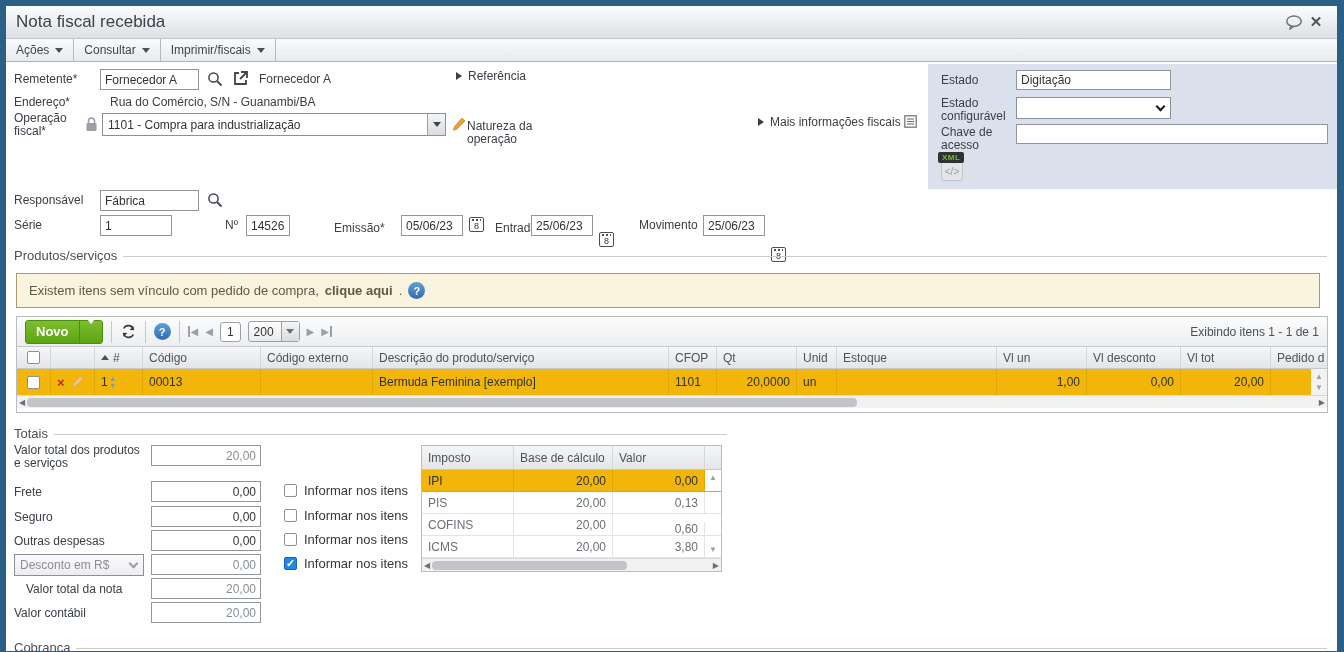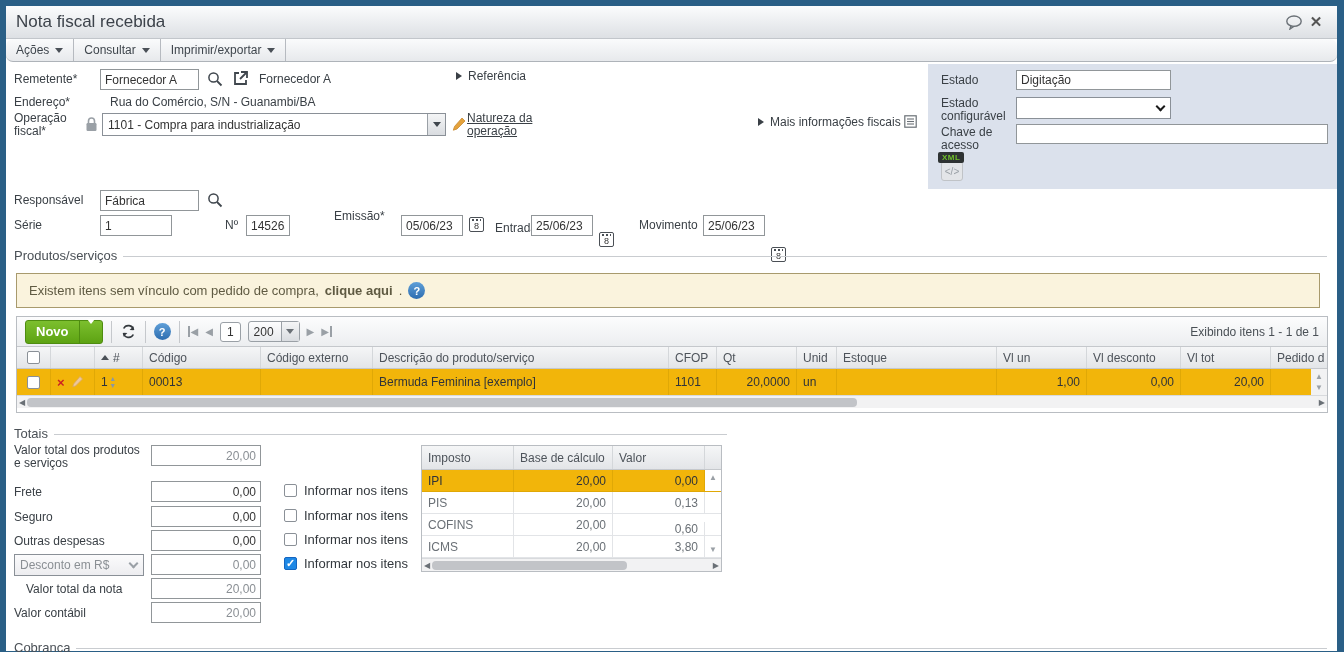--- a/index.html
+++ b/index.html
@@ -8,21 +8,21 @@
 
   
   .titlebar { height:28px; background:linear-gradient(#fbfcfd,#dde0e4); border-bottom:1px solid #c2c6cb;
               display:flex; align-items:center; padding:16px 10px; }
   .titlebar .title { font-size:17px; color:#3c424a; flex:1; }
   .tb-icon { width:22px; height:20px; display:flex; align-items:center; justify-content:center; cursor:pointer; color:#6a7076; }
   .close-x { font-size:15px; font-weight:bold; color:#555; }
 
   
   .menubar { height:23px; background:linear-gradient(#fafbfc,#e7e9ec); border-bottom:1px solid #aeb3b9;
-             display:flex; align-items:stretch;border-radius:7px; }
+             display:flex; align-items:stretch; }
   .menu-item { font-size:12px; color:#3f464d; display:flex; align-items:center; gap:6px; padding:0 10px;
                border-right:1px solid #b6bac0; cursor:pointer; }
   .menu-caret { width:0; height:0; border-left:4px solid transparent; border-right:4px solid transparent; border-top:5px solid #4a5057; }
 
   
   .content { position:relative; width:1331px; height:589px; background:#fff; }
   .abs { position:absolute; }
   .lbl { font-size:12px; color:#3a4046; line-height:13px; }
   .txt-input { border:1px solid #919699; background:#fff; font-size:12px; color:#333; padding:2px 4px;
                font-family:"Liberation Sans", sans-serif; }
@@ -137,21 +137,21 @@
   <div class="menubar">
     <div class="menu-item">
       <span>Ações</span>
       <span class="menu-caret"></span>
     </div>
     <div class="menu-item">
       <span>Consultar</span>
       <span class="menu-caret"></span>
     </div>
     <div class="menu-item">
-      <span>Imprimir/exportar</span>
+      <span>Imprimir/fiscais</span>
       <span class="menu-caret"></span>
     </div>
   </div>
 
   <div class="content">
 
     <div class="abs lbl" style="left:8px; top:11px;">Remetente*</div>
     <input class="abs txt-input" style="left: 94px; top: 7px; width: 99px; height: 21px;" value="Fornecedor A">
     <div class="abs icon-btn" style="left:201px; top:9px;">
       <svg width="16" height="16" viewBox="0 0 16 16">
@@ -186,21 +186,21 @@
       <span class="ftxt">1101 - Compra para industrialização</span>
       <span class="fbtn">
           <span class="tri-dn"></span>
         </span>
     </div>
     <div class="abs icon-btn" style="left:445px; top:54px;">
       <svg width="16" height="17" viewBox="0 0 16 17">
           <path d="M11 2 L14 5 L6 13 L2.3 14.2 L3.5 10.5 Z" fill="#e4a23c" stroke="#c88930" stroke-width="0.8"></path>
         </svg>
     </div>
-    <div class="abs lbl" style="left:461px; top:50px; width:82px;text-decoration:underline;">Natureza da operação</div>
+    <div class="abs lbl" style="left:461px; top:58px; width:82px;">Natureza da operação</div>
     <div class="abs expander" style="left:752px; top:53px;">
       <span class="exp-tri"></span>
       <span>Mais informações fiscais</span>
     </div>
     <div class="abs icon-btn" style="left:898px; top:53px;">
       <svg width="13" height="13" viewBox="0 0 13 13">
           <rect x="0.8" y="0.8" width="11.4" height="11.4" fill="none" stroke="#6a7076" stroke-width="1.2"></rect>
           <line x1="3" y1="4" x2="10" y2="4" stroke="#6a7076" stroke-width="1.1"></line>
           <line x1="3" y1="6.5" x2="10" y2="6.5" stroke="#6a7076" stroke-width="1.1"></line>
           <line x1="3" y1="9" x2="10" y2="9" stroke="#6a7076" stroke-width="1.1"></line>
@@ -231,21 +231,21 @@
       <svg width="16" height="16" viewBox="0 0 16 16">
           <circle cx="6.5" cy="6.5" r="4.6" fill="none" stroke="#3f464d" stroke-width="1.5"></circle>
           <line x1="10" y1="10" x2="14.5" y2="14.5" stroke="#3f464d" stroke-width="1.8"></line>
         </svg>
     </div>
 
     <div class="abs lbl" style="left:8px; top:157px;">Série</div>
     <input class="abs txt-input" style="left: 94px; top: 153px; width: 72px; height: 21px;" value="1">
     <div class="abs lbl" style="left:219px; top:157px;">Nº</div>
     <input class="abs txt-input" style="left: 240px; top: 153px; width: 44px; height: 21px;" value="145263">
-    <div class="abs lbl" style="left:328px; top:148px;">Emissão*</div>
+    <div class="abs lbl" style="left:328px; top:160px;">Emissão*</div>
     <input class="abs txt-input" style="left: 395px; top: 153px; width: 62px; height: 21px;" value="05/06/23">
     <div class="abs cal-icon" style="left:463px; top:155px;">
         <span>8</span>
       </div>
     <div class="abs lbl" style="left:489px; top:160px;">Entrada</div>
     <input class="abs txt-input" style="left: 525px; top: 153px; width: 62px; height: 21px;" value="25/06/23">
     <div class="abs cal-icon" style="left:593px; top:155px;">
         <span>8</span>
       </div>
     <div class="abs lbl" style="left:633px; top:157px;">Movimento</div>

